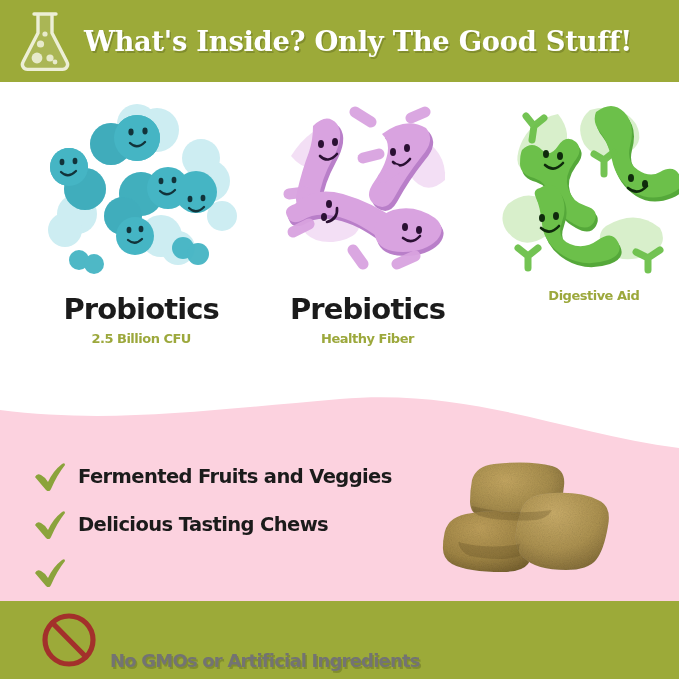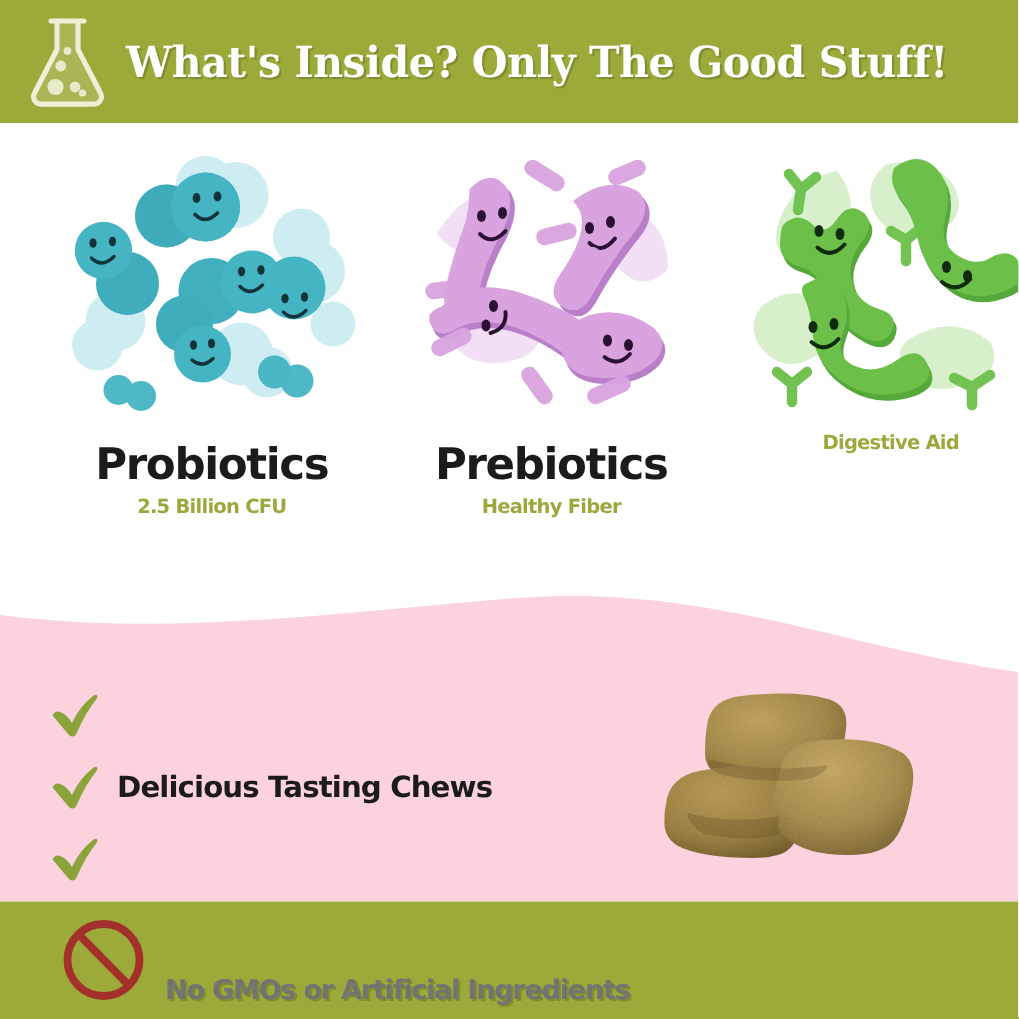--- a/index.html
+++ b/index.html
@@ -405,20 +405,21 @@
   </div>
 
   <div class="benefits">
 
     <div class="benefit">
       <span class="check">
         <svg viewBox="0 0 34 30">
           <path d="M3 16 q2 -4 6 -2 q4 2 7 7 q5 -11 14 -18 q3 -2 3 1 q-8 10 -14 24 q-2 4 -5 1 q-6 -7 -11 -13z" fill="#8BA33B"></path>
         </svg>
       </span>
+      <span class="benefit-text">Fermented Fruits and Veggies</span>
     </div>
 
     <div class="benefit">
       <span class="check">
         <svg viewBox="0 0 34 30">
           <path d="M3 16 q2 -4 6 -2 q4 2 7 7 q5 -11 14 -18 q3 -2 3 1 q-8 10 -14 24 q-2 4 -5 1 q-6 -7 -11 -13z" fill="#8BA33B"></path>
         </svg>
       </span>
       <span class="benefit-text">Delicious Tasting Chews</span>
     </div>

